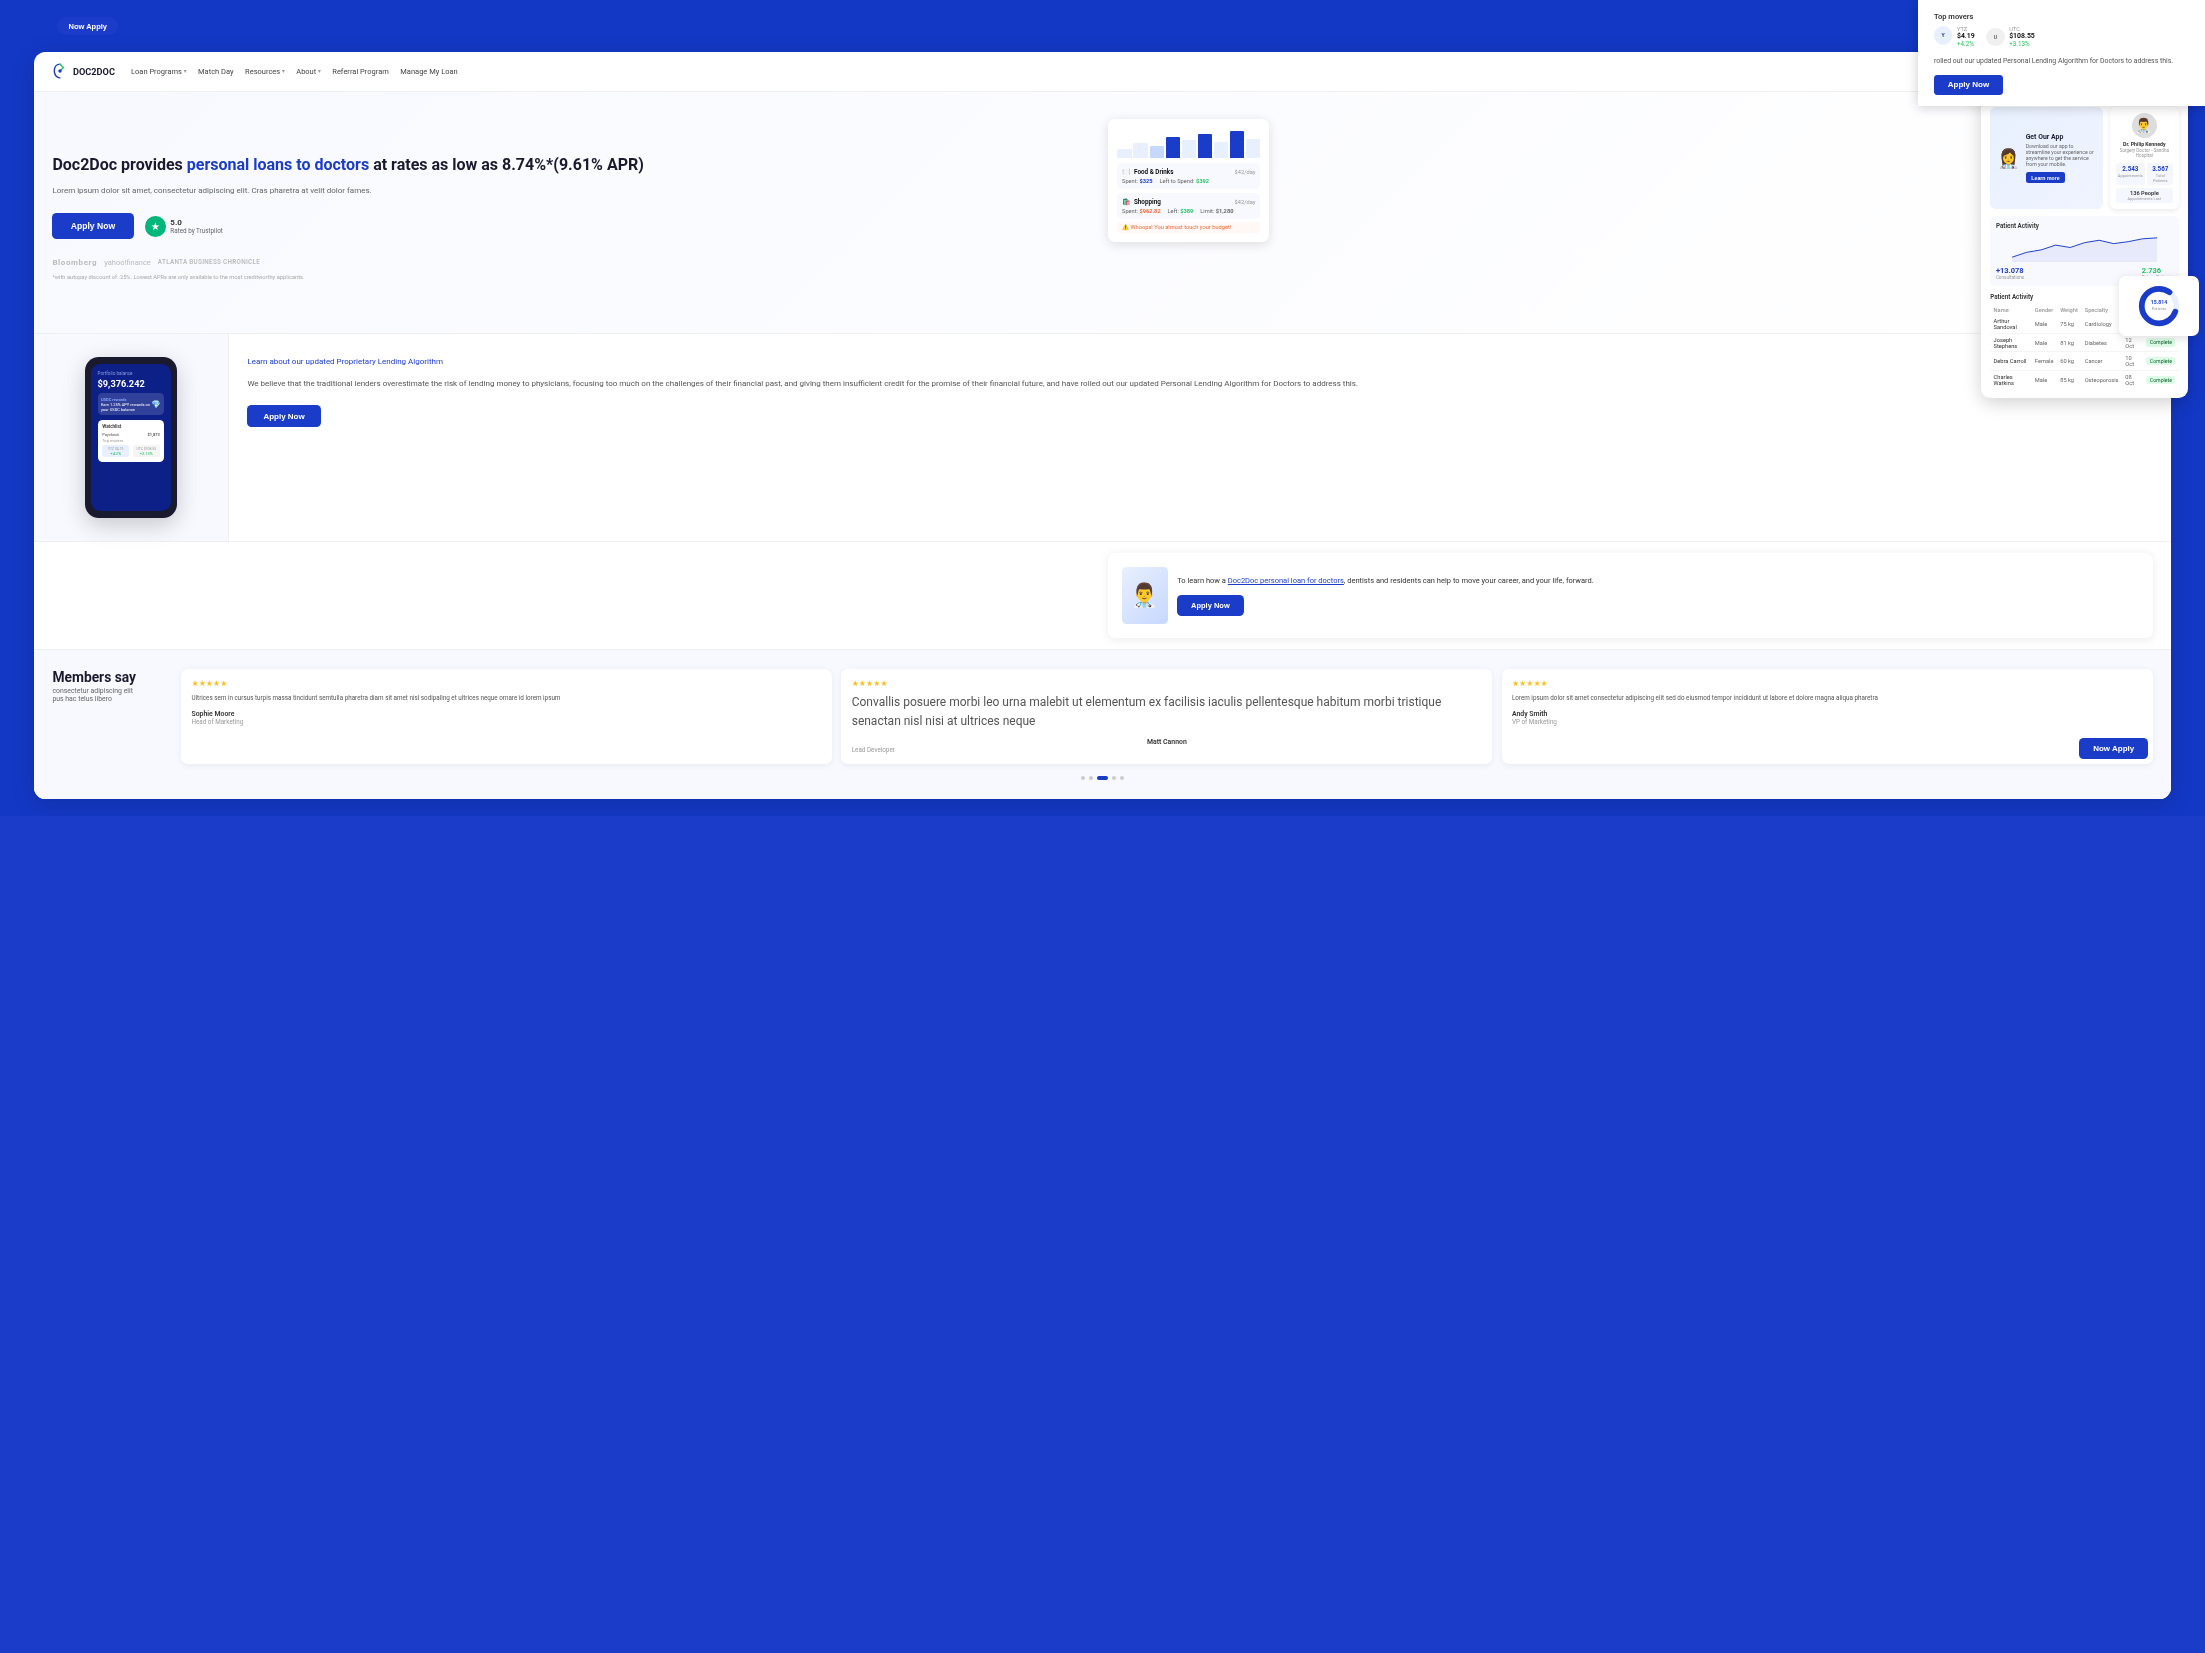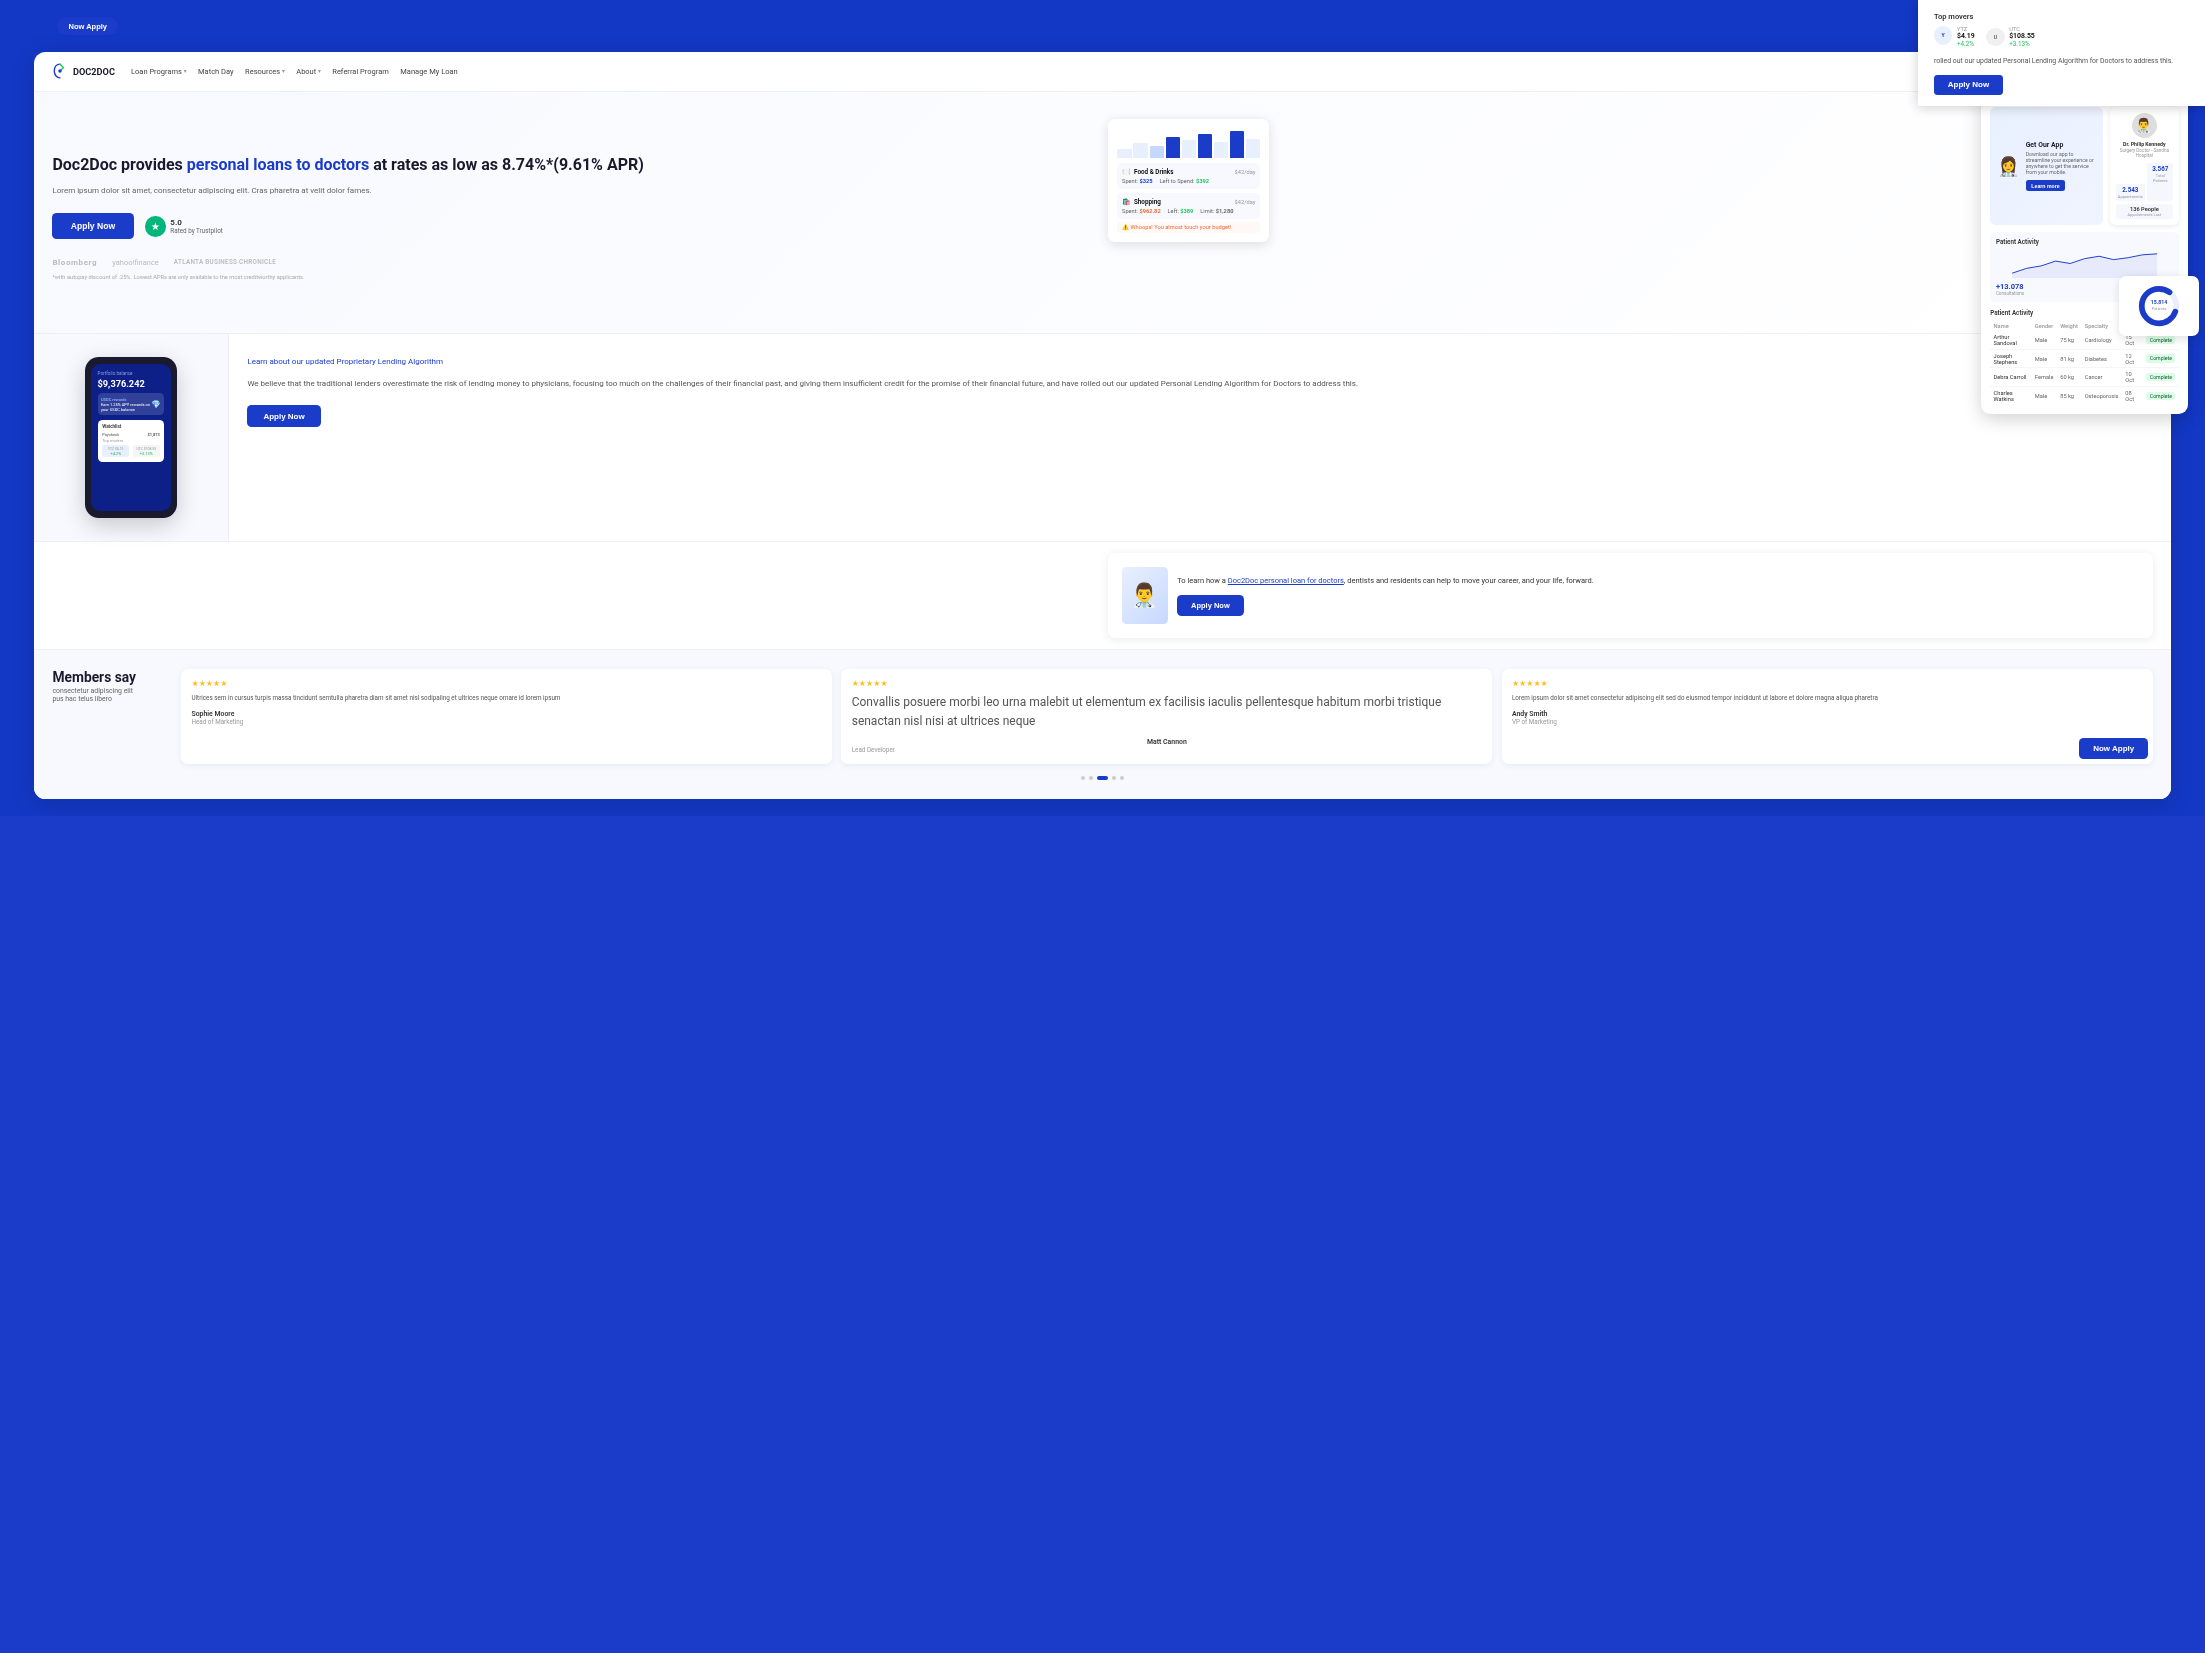--- a/index.html
+++ b/index.html
@@ -93,21 +93,21 @@
         <div style="display: flex; align-items: center; gap: 11.5px; margin-bottom: 18.4px;">
           <button style="background: #1a3cc8; color: white; border: none; padding: 8px 18.4px; border-radius: 4.6px; font-size: 8.6px; font-weight: 600; cursor: pointer;">Apply Now</button>
           <div style="display: flex; align-items: center; gap: 4.6px;">
             <div style="width: 20.7px; height: 20.7px; background: #00b67a; border-radius: 50%; display: flex; align-items: center; justify-content: center; color: white; font-size: 10.3px;">★</div>
             <div>
               <div style="font-size: 8px; font-weight: 700; color: #333;">5.0</div>
               <div style="font-size: 6.3px; color: #666;">Rated by Trustpilot</div>
             </div>
           </div>
         </div>
-        <div style="display: flex; gap: 15px; align-items: center; margin-bottom: 6.9px;">
+        <div style="display: flex; gap: 7px; align-items: center; margin-bottom: 6.9px;">
           <span style="font-size: 8px; color: #bbb; font-weight: 700; letter-spacing: 0.6px;">Bloomberg</span>
           <span style="font-size: 7.5px; color: #bbb; font-weight: 400;">yahoo!finance</span>
           <span style="font-size: 6.3px; color: #bbb; font-weight: 600; letter-spacing: 0.3px; text-transform: uppercase;">ATLANTA BUSINESS CHRONICLE</span>
         </div>
         <p style="font-size: 5.7px; color: #aaa;">*with autopay discount of .25%. Lowest APRs are only available to the most creditworthy applicants.</p>
       </div>
 
       <div style="position: relative; height: 195px;">
 
         <div style="position: absolute; left: 0; top: 0; width: 161px; background: white; border-radius: 6.9px; padding: 9.2px; box-shadow: 0 2.3px 11.5px rgba(0,0,0,0.12); z-index: 2;">
@@ -309,21 +309,21 @@
           <div style="font-size: 5.2px; color: #666; margin-bottom: 3.4px;">Download our app to streamline your experience or anywhere to get the service from your mobile.</div>
           <button style="background: #1a3cc8; color: white; border: none; padding: 2.3px 5.7px; border-radius: 2.3px; font-size: 5.2px; font-weight: 600; cursor: pointer;">Learn more</button>
         </div>
       </div>
 
       <div style="background: white; border-radius: 5.7px; padding: 5.7px; box-shadow: 0 1.1px 5.7px rgba(0,0,0,0.08); text-align: center;">
         <div style="width: 25px; height: 25px; border-radius: 50%; background: #ddd; margin: 0 auto 3.4px; display: flex; align-items: center; justify-content: center; font-size: 13.8px; overflow: hidden;">👨‍⚕️</div>
         <div style="font-size: 5.2px; font-weight: 700; color: #333; margin-bottom: 1.1px;">Dr. Philip Kennedy</div>
         <div style="font-size: 4.6px; color: #999;">Surgery Doctor - Sandha Hospital</div>
         <div style="display: grid; grid-template-columns: 1fr 1fr; gap: 2.3px; margin-top: 4.6px;">
-          <div style="background: #f5f7ff; border-radius: 2.3px; padding: 2.3px; margin-top: 21px;">
+          <div style="background: #f5f7ff; border-radius: 2.3px; padding: 2.3px;">
             <div style="font-size: 6.3px; font-weight: 700; color: #1a3cc8;">2.543</div>
             <div style="font-size: 4px; color: #999;">Appointments</div>
           </div>
           <div style="background: #f5f7ff; border-radius: 2.3px; padding: 2.3px;">
             <div style="font-size: 6.3px; font-weight: 700; color: #1a3cc8;">3.567</div>
             <div style="font-size: 4px; color: #999;">Total Patients</div>
           </div>
         </div>
         <div style="background: #f5f7ff; border-radius: 2.3px; padding: 2.3px; margin-top: 2.3px;">
           <div style="font-size: 5.7px; font-weight: 600; color: #333;">136 People</div>

